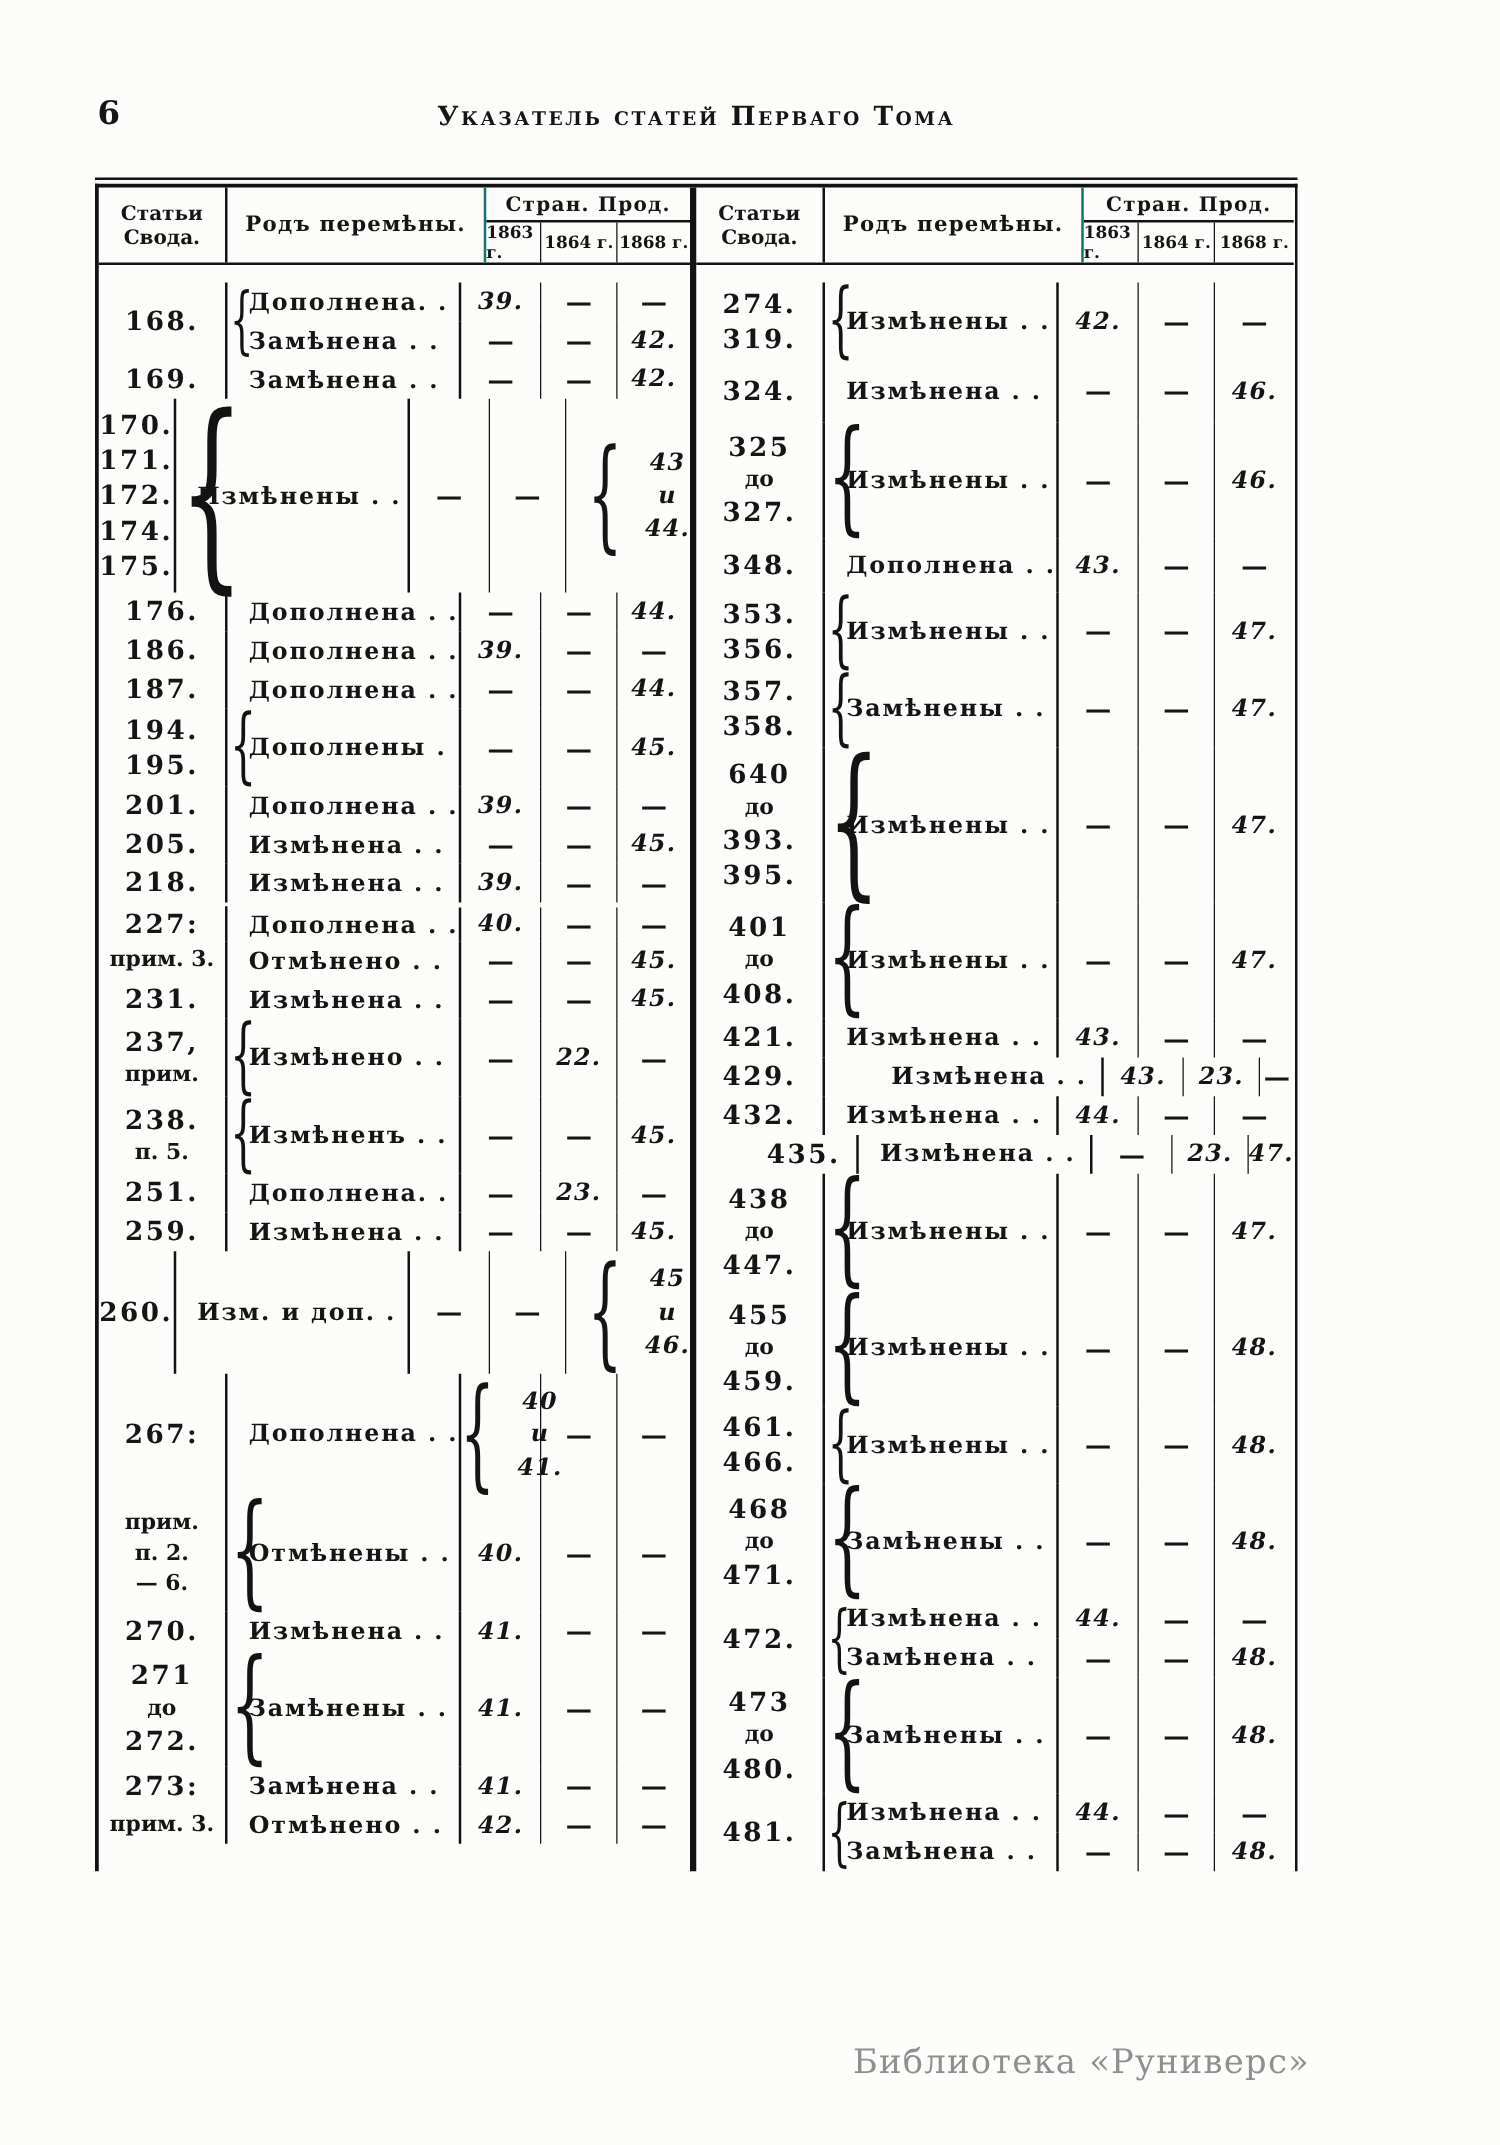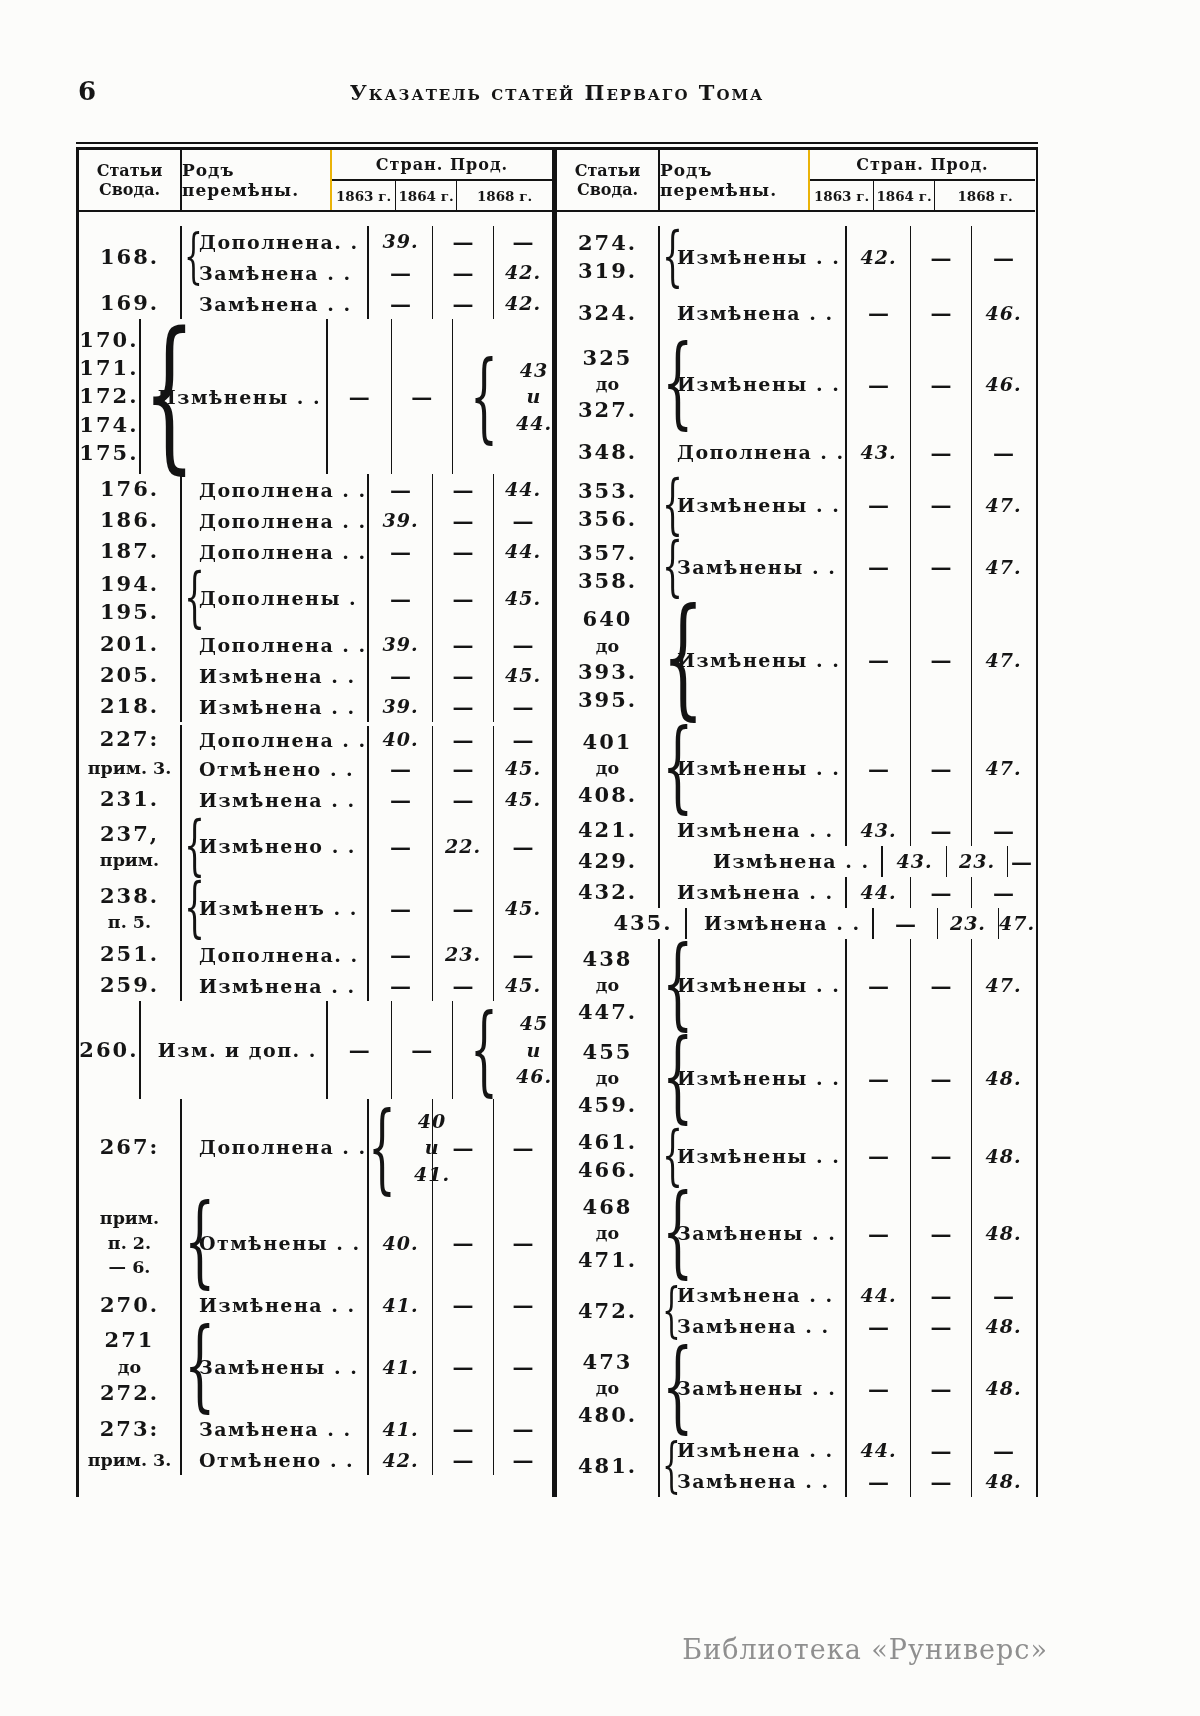--- a/index.html
+++ b/index.html
@@ -12,28 +12,28 @@
   .tbl-topline{border-top:2px solid #131313;margin-bottom:3px;}
   .tbl-inner{border-top:3px solid #131313;border-left:3px solid #131313;border-right:2px solid #131313;}
   .halves{display:flex;}
   .half{width:478px;}
   .half.left{border-right:5px solid #131313;}
   *{box-sizing:border-box;}
   
   .hdr{display:flex;border-bottom:2px solid #131313;height:62px;}
   .h-art{width:103px;border-right:2px solid #131313;display:flex;flex-direction:column;
          justify-content:center;align-items:center;font-weight:bold;font-size:16px;line-height:1.2;}
-  .h-chg{width:150px;border-right:2px solid #eab308;display:flex;justify-content:center;
+  .h-chg{width:207px;border-right:2px solid #0f766e;display:flex;justify-content:center;
          align-items:center;font-weight:bold;font-size:17px;letter-spacing:1px;}
   .h-pages{flex:1;display:flex;flex-direction:column;}
   .h-pages-top{flex:1;display:flex;justify-content:center;align-items:center;
                border-bottom:2px solid #131313;font-weight:bold;font-size:16px;letter-spacing:1px;}
   .h-years{flex:1;display:flex;}
   .h-year{display:flex;justify-content:center;align-items:center;font-weight:bold;font-size:13.5px;}
-  .h-year.y1{width:64px;border-right:1px solid #131313;}
+  .h-year.y1{width:44px;border-right:1px solid #131313;}
   .h-year.y2{width:61px;border-right:1px solid #131313;}
   .h-year.y3{flex:1;}
   
   .rows{padding-top:14px;}
   .row{display:flex;}
   .r-art{width:103px;border-right:2px solid #131313;display:flex;flex-direction:column;
          justify-content:center;align-items:center;font-weight:bold;}
   .a-num{font-size:21px;letter-spacing:2px;line-height:1.35;}
   .a-word{font-size:17.5px;line-height:1.4;}
   .linewrap{flex:1;display:flex;flex-direction:column;position:relative;}

